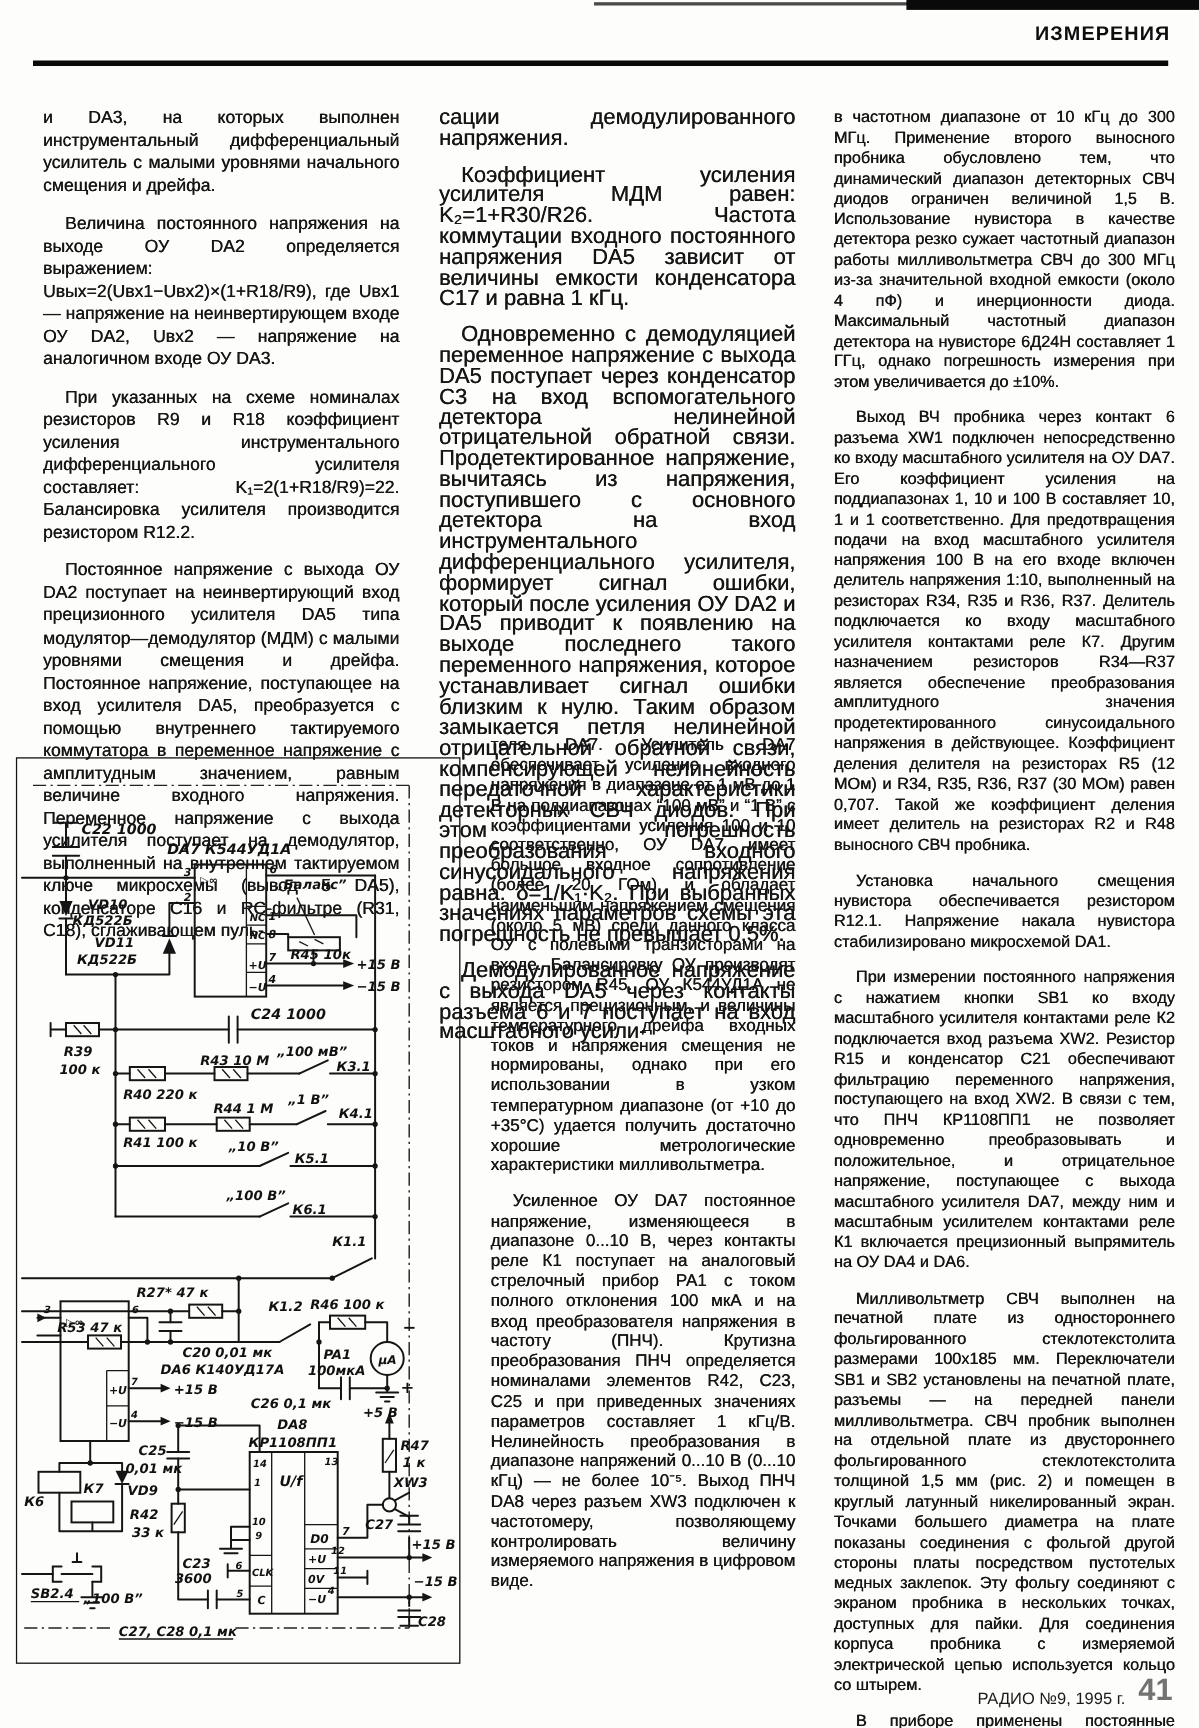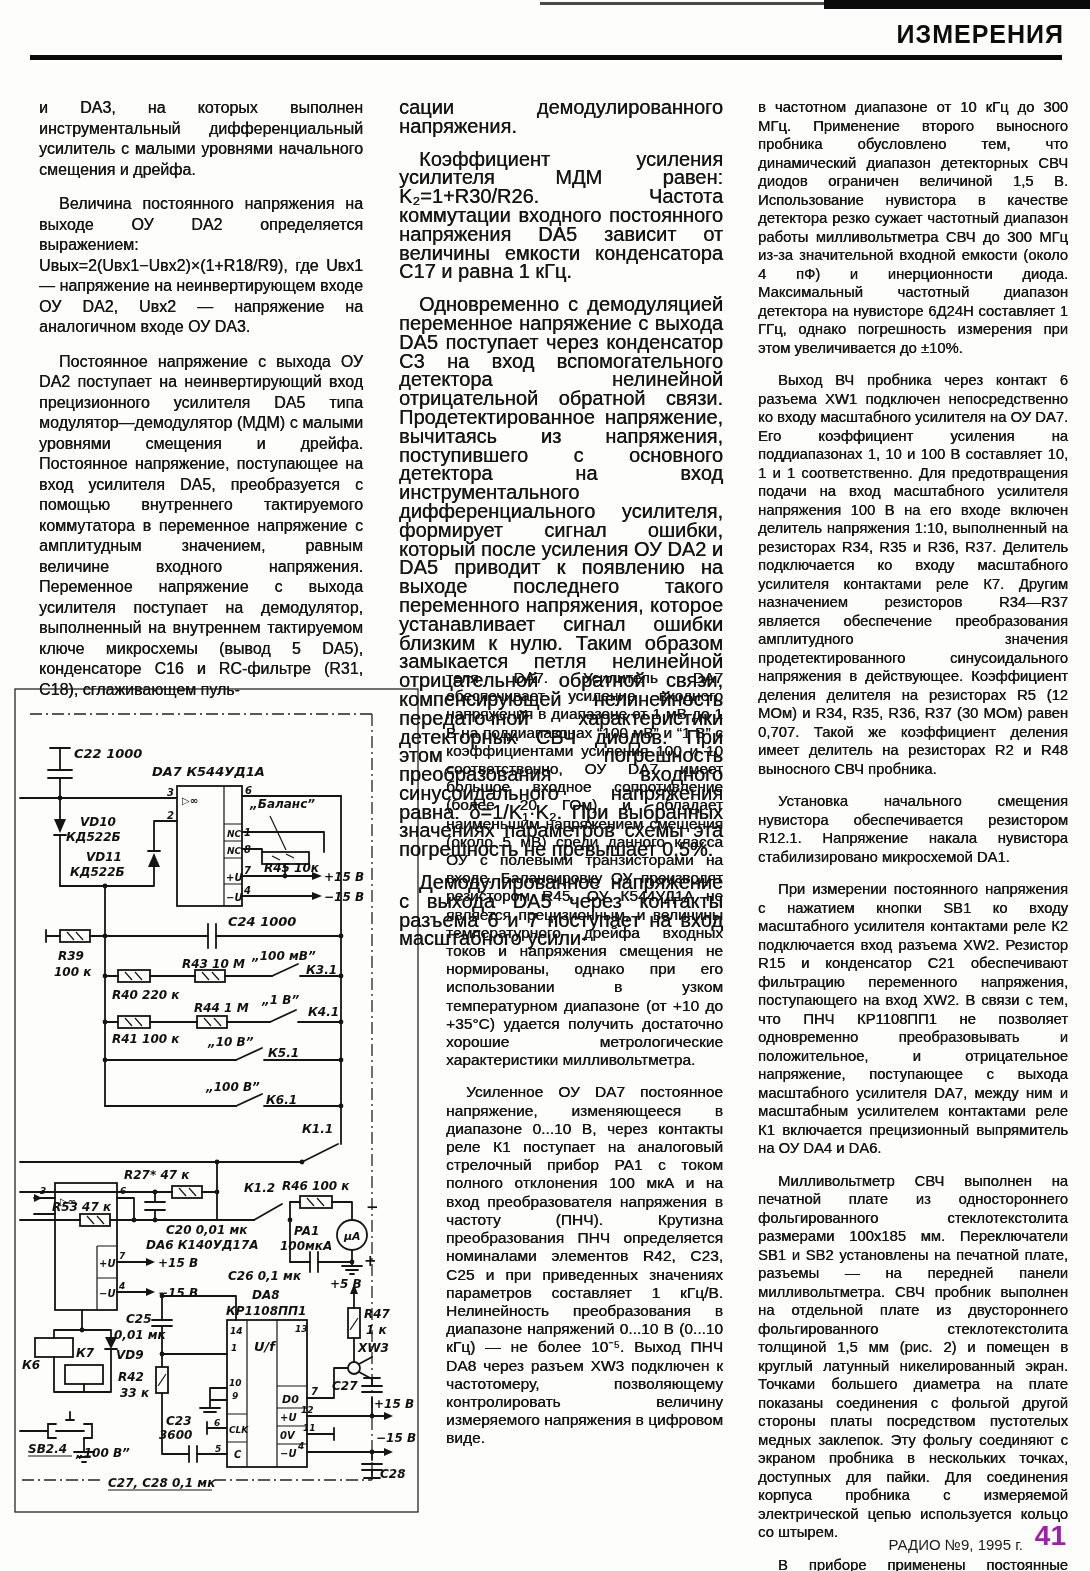--- a/index.html
+++ b/index.html
@@ -1,52 +1,53 @@
 <!DOCTYPE html>
 <html><head>
 <meta charset="utf-8">
 <style>
   html,body { margin:0; padding:0; background:#888; }
   .page { position:relative; width:1090px; height:1571px; background:#fdfdfb;
           font-family:"Liberation Sans", sans-serif; color:#161616; overflow:hidden; }
   .topbar { position:absolute; left:824px; top:0; width:266px; height:9px; background:#0a0a0a; }
   .topthin { position:absolute; left:540px; top:2px; width:286px; height:3px; background:#4a4a4a; }
-  .section-title { position:absolute; right:26px; top:20px; font-size:25px; font-weight:bold;
+  .section-title { position:absolute; right:26px; top:20px; font-size:18px; font-weight:bold;
                    letter-spacing:1px; color:#0d0d0d; }
   .rule { position:absolute; left:30px; top:55px; width:1032px; height:5px; background:#0a0a0a; }
   .col { position:absolute; text-align:justify; text-shadow:0.35px 0 0 currentColor; }
   .col p { margin:14px; }
   .col p.ind { text-indent:20px; }
   #col1  { left:25px;  top:84px;  width:352px; font-size:16px;   line-height:20.5px; }
   #col2w { left:385px; top:84px;  width:352px; font-size:20px;   line-height:18.8px; }
   #col2n { left:432px; top:655px; width:305px; font-size:15.5px; line-height:18.2px; }
   #col3  { left:744px; top:84px;  width:338px; font-size:14.8px; line-height:18.5px; }
   .figure { position:absolute; left:14px; top:686px; width:406px; height:829px; }
   .figure svg { display:block; }
   .sch-wire { stroke:#151515; stroke-width:1.8; fill:none; stroke-linecap:round; }
   .sch-thin { stroke:#151515; stroke-width:1.2; fill:none; }
   .sch-box  { stroke:#151515; stroke-width:1.8; fill:none; }
   .sch-dash { stroke:#222; stroke-width:1.3; fill:none; stroke-dasharray:12 4 2 4; }
   .sch-fill { fill:#151515; stroke:none; }
   .sch-label { font-family:"DejaVu Sans", sans-serif; font-style:italic; font-weight:bold; fill:#111; }
   .footer-mag  { position:absolute; right:67px; top:1536px; font-size:15px; color:#1a1a1a; }
-  .footer-page { position:absolute; right:24px; top:1520px; font-size:28px; font-weight:bold; color:#a21caf; }
+  .footer-page { position:absolute; right:24px; top:1520px; font-size:28px; font-weight:bold; color:#737373; }
 </style>
 </head>
 <body>
 
 <div class="page">
   <div class="topthin"></div>
   <div class="topbar"></div>
   <div class="section-title">ИЗМЕРЕНИЯ</div>
   <div class="rule"></div>
 
   <div class="col" id="col1">
       <p class="">и DA3, на которых выполнен инструментальный дифференциальный усилитель с малыми уровнями начального смещения и дрейфа.</p>
       <p class="ind">Величина постоянного напряжения на выходе ОУ DA2 определяется выражением: Uвых=2(Uвх1−Uвх2)×(1+R18/R9), где Uвх1 — напряжение на неинвертирующем входе ОУ DA2, Uвх2 — напряжение на аналогичном входе ОУ DA3.</p>
+      <p class="ind">При указанных на схеме номиналах резисторов R9 и R18 коэффициент усиления инструментального дифференциального усилителя составляет: K₁=2(1+R18/R9)=22. Балансировка усилителя производится резистором R12.2.</p>
       <p class="ind">Постоянное напряжение с выхода ОУ DA2 поступает на неинвертирующий вход прецизионного усилителя DA5 типа модулятор—демодулятор (МДМ) с малыми уровнями смещения и дрейфа. Постоянное напряжение, поступающее на вход усилителя DA5, преобразуется с помощью внутреннего тактируемого коммутатора в переменное напряжение с амплитудным значением, равным величине входного напряжения. Переменное напряжение с выхода усилителя поступает на демодулятор, выполненный на внутреннем тактируемом ключе микросхемы (вывод 5 DA5), конденсаторе C16 и RC-фильтре (R31, C18), сглаживающем пуль-</p>
     </div>
   <div class="col" id="col2w">
       <p class="">сации демодулированного напряжения.</p>
       <p class="ind">Коэффициент усиления усилителя МДМ равен: K₂=1+R30/R26. Частота коммутации входного постоянного напряжения DA5 зависит от величины емкости конденсатора C17 и равна 1 кГц.</p>
       <p class="ind">Одновременно с демодуляцией переменное напряжение с выхода DA5 поступает через конденсатор C3 на вход вспомогательного детектора нелинейной отрицательной обратной связи. Продетектированное напряжение, вычитаясь из напряжения, поступившего с основного детектора на вход инструментального дифференциального усилителя, формирует сигнал ошибки, который после усиления ОУ DA2 и DA5 приводит к появлению на выходе последнего такого переменного напряжения, которое устанавливает сигнал ошибки близким к нулю. Таким образом замыкается петля нелинейной отрицательной обратной связи, компенсирующей нелинейность передаточной характеристики детекторных СВЧ диодов. При этом погрешность преобразования входного синусоидального напряжения равна: δ=1/K₁·K₂. При выбранных значениях параметров схемы эта погрешность не превышает 0,5%.</p>
       <p class="ind">Демодулированное напряжение с выхода DA5 через контакты разъема 6 и 7 поступает на вход масштабного усили-</p>
     </div>
   <div class="col" id="col2n">
       <p class="">теля DA7. Усилитель DA7 обеспечивает усиление входного напряжения в диапазоне от 1 мВ до 1 В на поддиапазонах “100 мВ” и “1 В” с коэффициентами усиления 100 и 10 соответственно, ОУ DA7 имеет большое входное сопротивление (более 20 ГОм) и обладает наименьшим напряжением смещения (около 5 мВ) среди данного класса ОУ с полевыми транзисторами на входе. Балансировку ОУ производят резистором R45. ОУ К544УД1А не является прецизионным, и величины температурного дрейфа входных токов и напряжения смещения не нормированы, однако при его использовании в узком температурном диапазоне (от +10 до +35°С) удается получить достаточно хорошие метрологические характеристики милливольтметра.</p>

